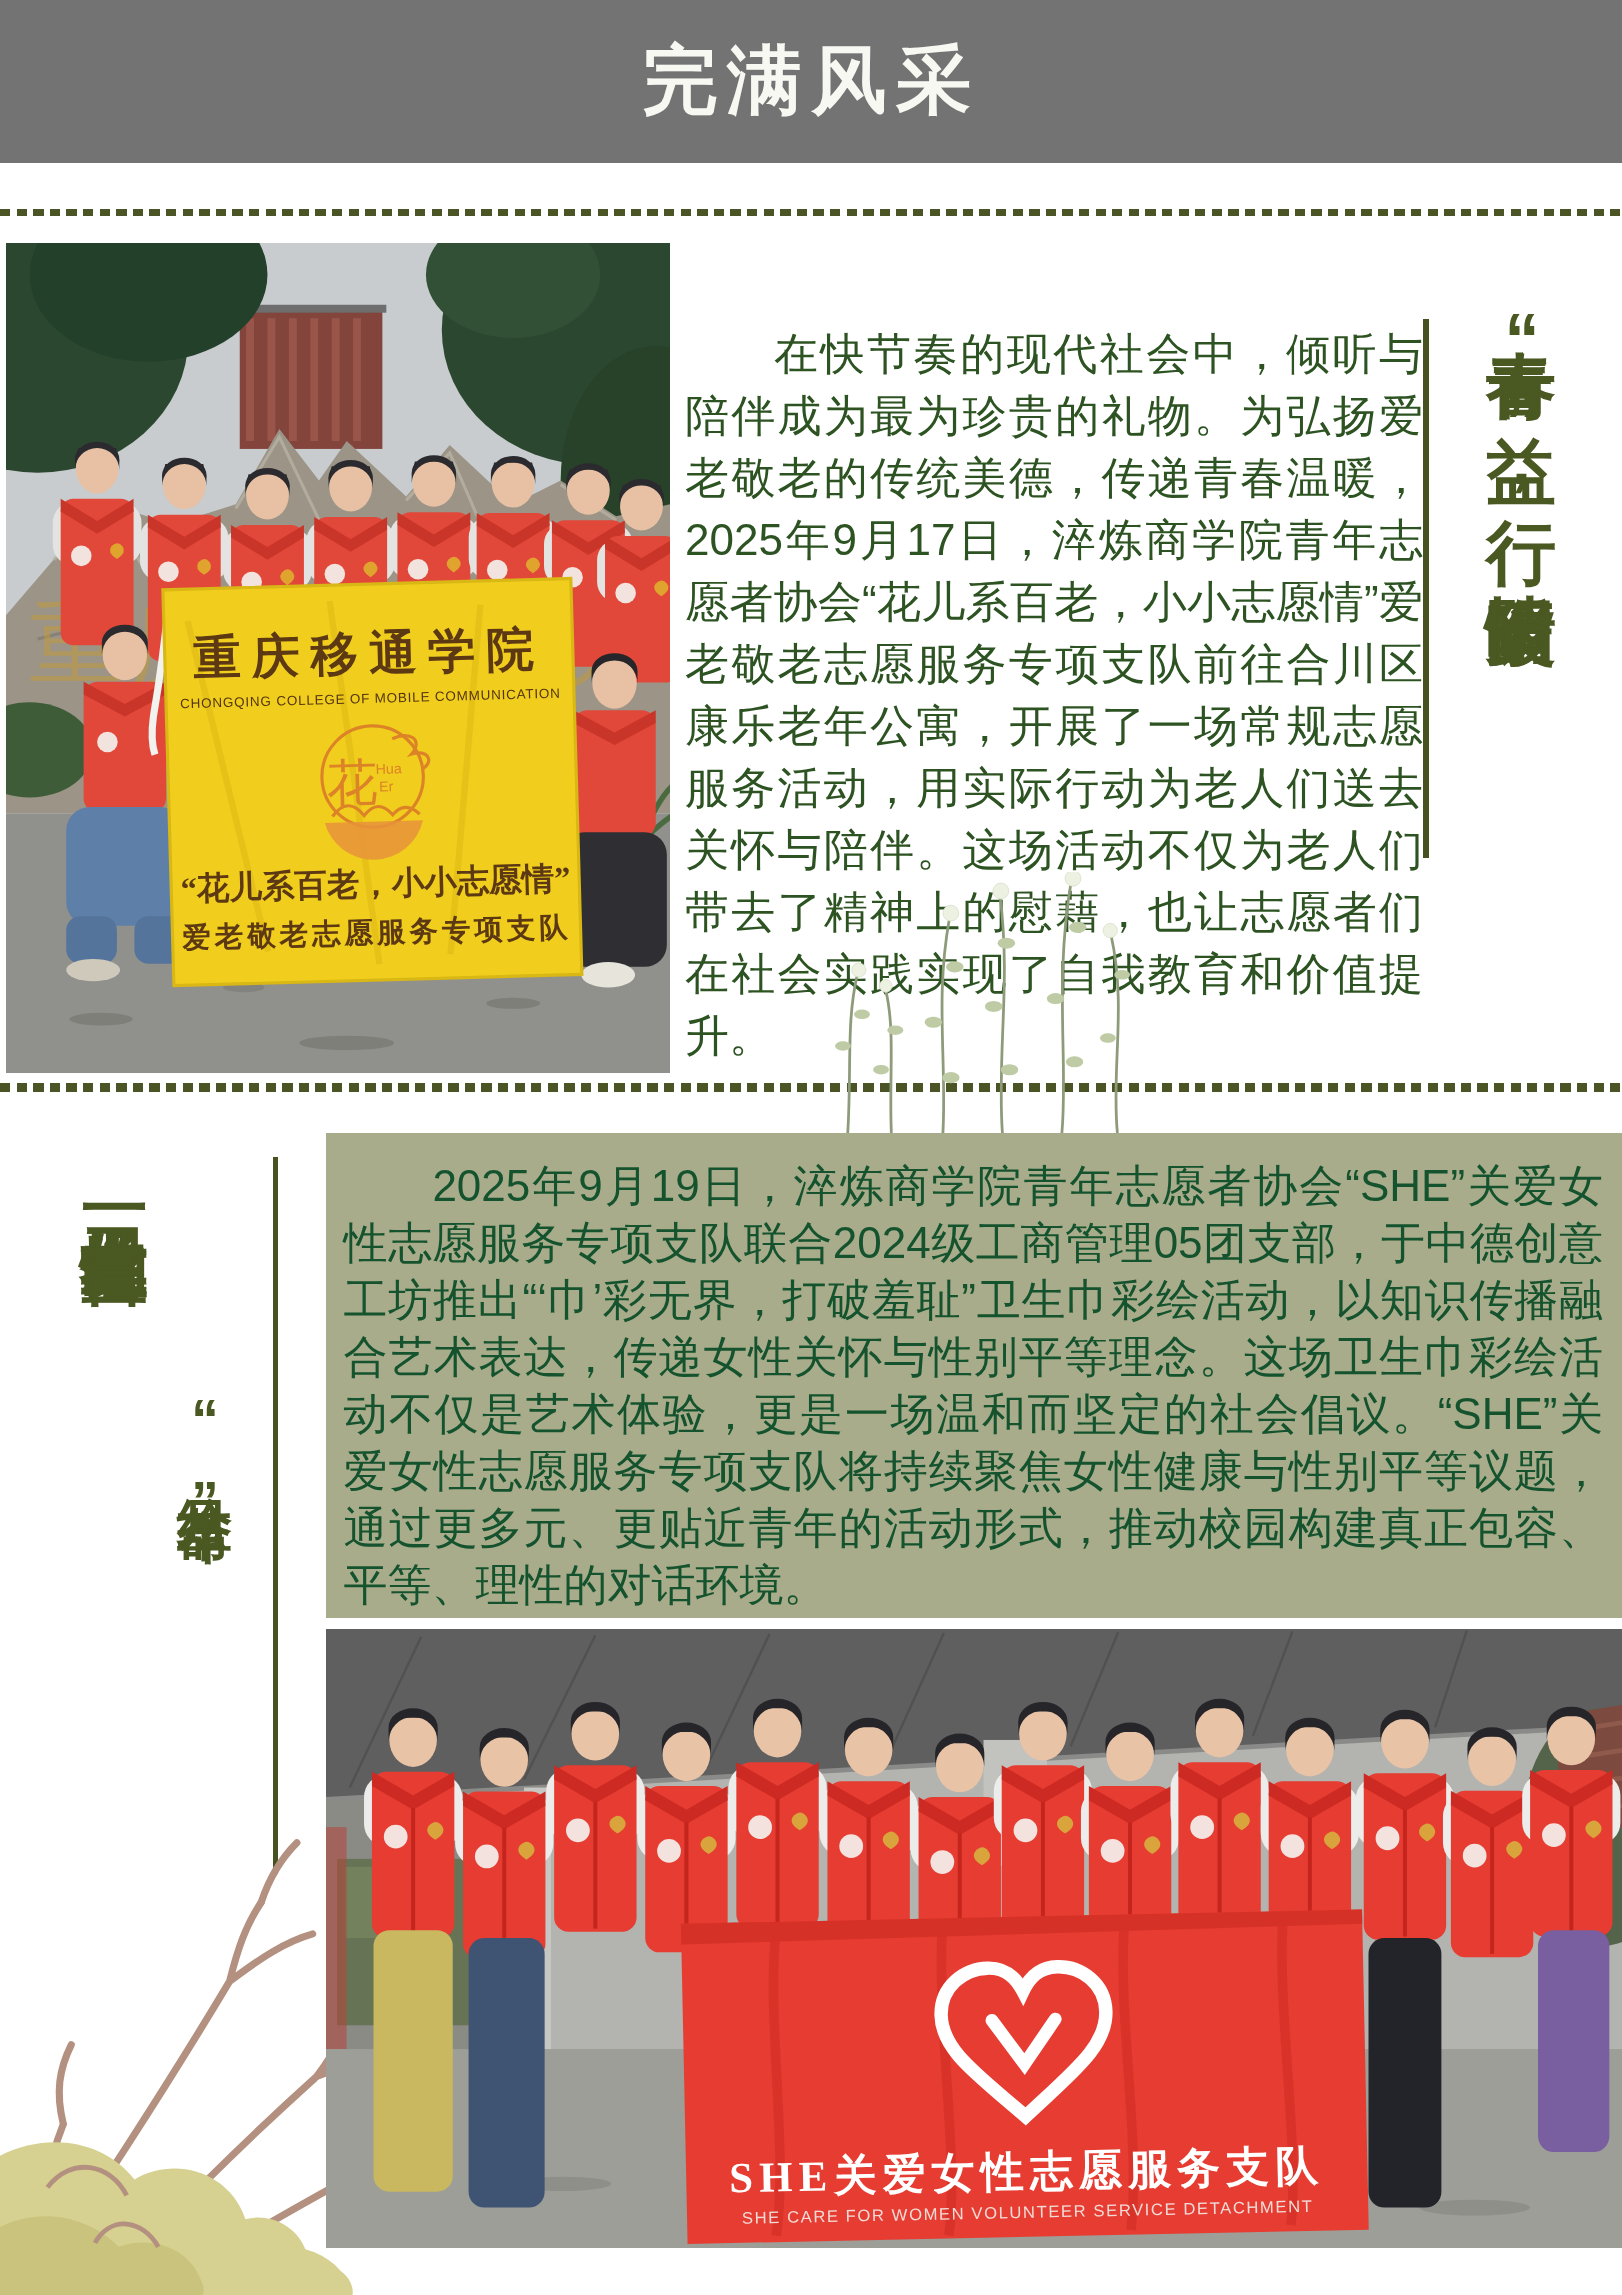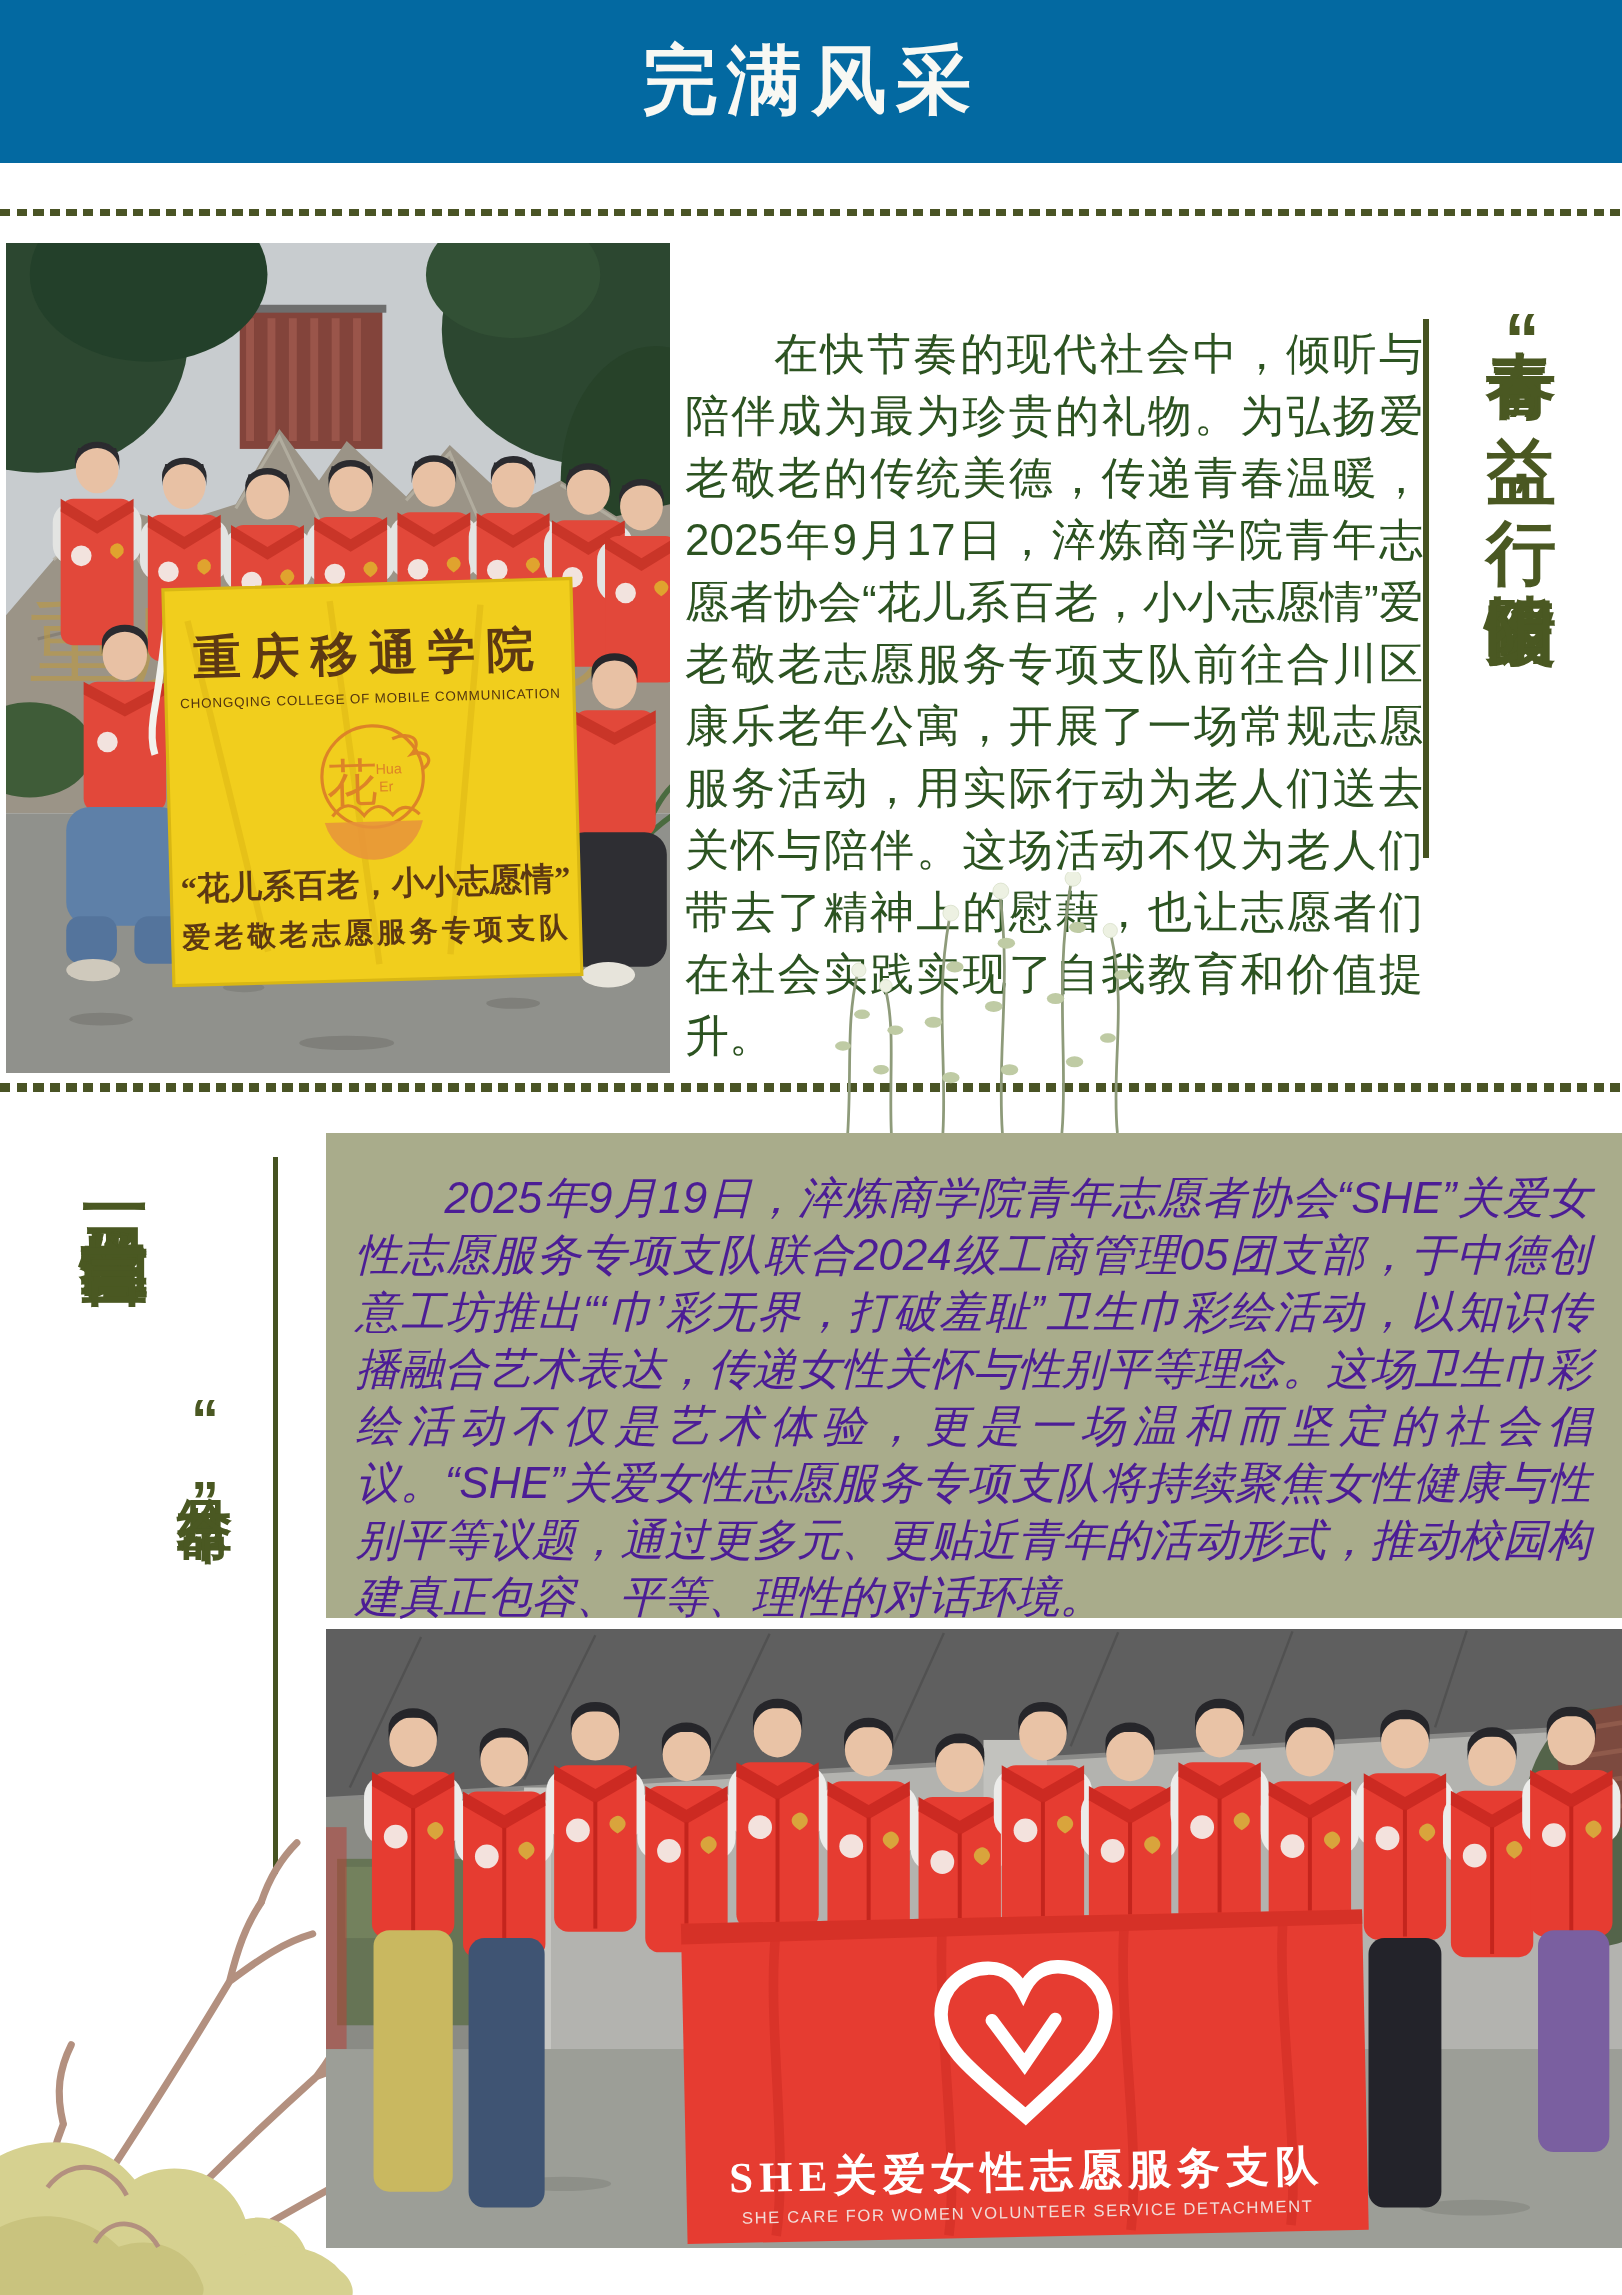--- a/index.html
+++ b/index.html
@@ -1,39 +1,39 @@
 <!DOCTYPE html>
 <html style="font-size:12.7px"><head>
 <meta charset="utf-8">
 <style>
   html,body{margin:0;padding:0;background:#ffffff;}
   .page{position:relative;width:1623px;height:2295px;background:#ffffff;overflow:hidden;
         font-family:"Liberation Sans","DejaVu Sans",sans-serif;}
   
-  .header{position:absolute;left:0;top:0;width:1623px;height:163px;background:#0369a1;
+  .header{position:absolute;left:0;top:0;width:1623px;height:163px;background:#737373;
           display:flex;align-items:center;justify-content:center;}
   .header .title{color:#F8F8F3;font-size:75px;font-weight:700;letter-spacing:9.5px;}
   
   .dash{position:absolute;left:0;width:1623px;
         background:repeating-linear-gradient(90deg,#4A5425 0 10.3px,rgba(0,0,0,0) 10.3px 16.6px);}
   .dash.top{top:209px;height:7.1px;}
   .dash.mid{top:1083px;height:8.7px;z-index:1;}
   
   .photo1{position:absolute;left:6.3px;top:243px;width:664px;height:830px;overflow:hidden;}
   .para1{position:absolute;left:685px;top:279px;width:738px;font-size:44px;line-height:62px;
          color:#2C5321;text-align:justify;text-indent:89px;}
   .vline{position:absolute;background:#465321;}
   .vline1{left:1423px;top:319px;width:5.5px;height:539px;}
   .vtitle{position:absolute;writing-mode:vertical-rl;text-orientation:upright;
           font-weight:700;color:#4A5822;}
   .vtitle1{left:1475px;top:295px;height:784px;font-size:70px;letter-spacing:2.4px;}
   
   .panel2{position:absolute;left:326px;top:1133px;width:1296px;height:485px;background:#A9AC8B;z-index:2;}
-  .para2{margin:12px;padding:24px 19px 0 17.4px;font-size:44px;line-height:57px;color:#4c1d95;
-         text-align:justify;text-indent:89px;font-style:italic;}
+  .para2{margin:0;padding:24px 19px 0 17.4px;font-size:44px;line-height:57px;color:#14532d;
+         text-align:justify;text-indent:89px;}
   .vtitle2{left:70px;top:1174px;height:745px;font-size:67px;letter-spacing:0.8px;}
   .vsub2{left:168px;top:1388px;height:380px;font-size:55px;letter-spacing:4px;}
   .vline2{left:273px;top:1157px;width:4.8px;height:717px;}
   .photo2{position:absolute;left:326px;top:1629px;width:1296px;height:619px;overflow:hidden;z-index:3;}
   
   .plantDecor{position:absolute;left:816px;top:872px;width:349px;height:261px;z-index:2;}
   .branchDecor{position:absolute;left:0;top:1815px;width:475px;height:481px;z-index:1;}
   svg{display:block;width:100%;height:100%;}
   .serif{font-family:"Liberation Serif","DejaVu Serif",serif;}
 </style>

